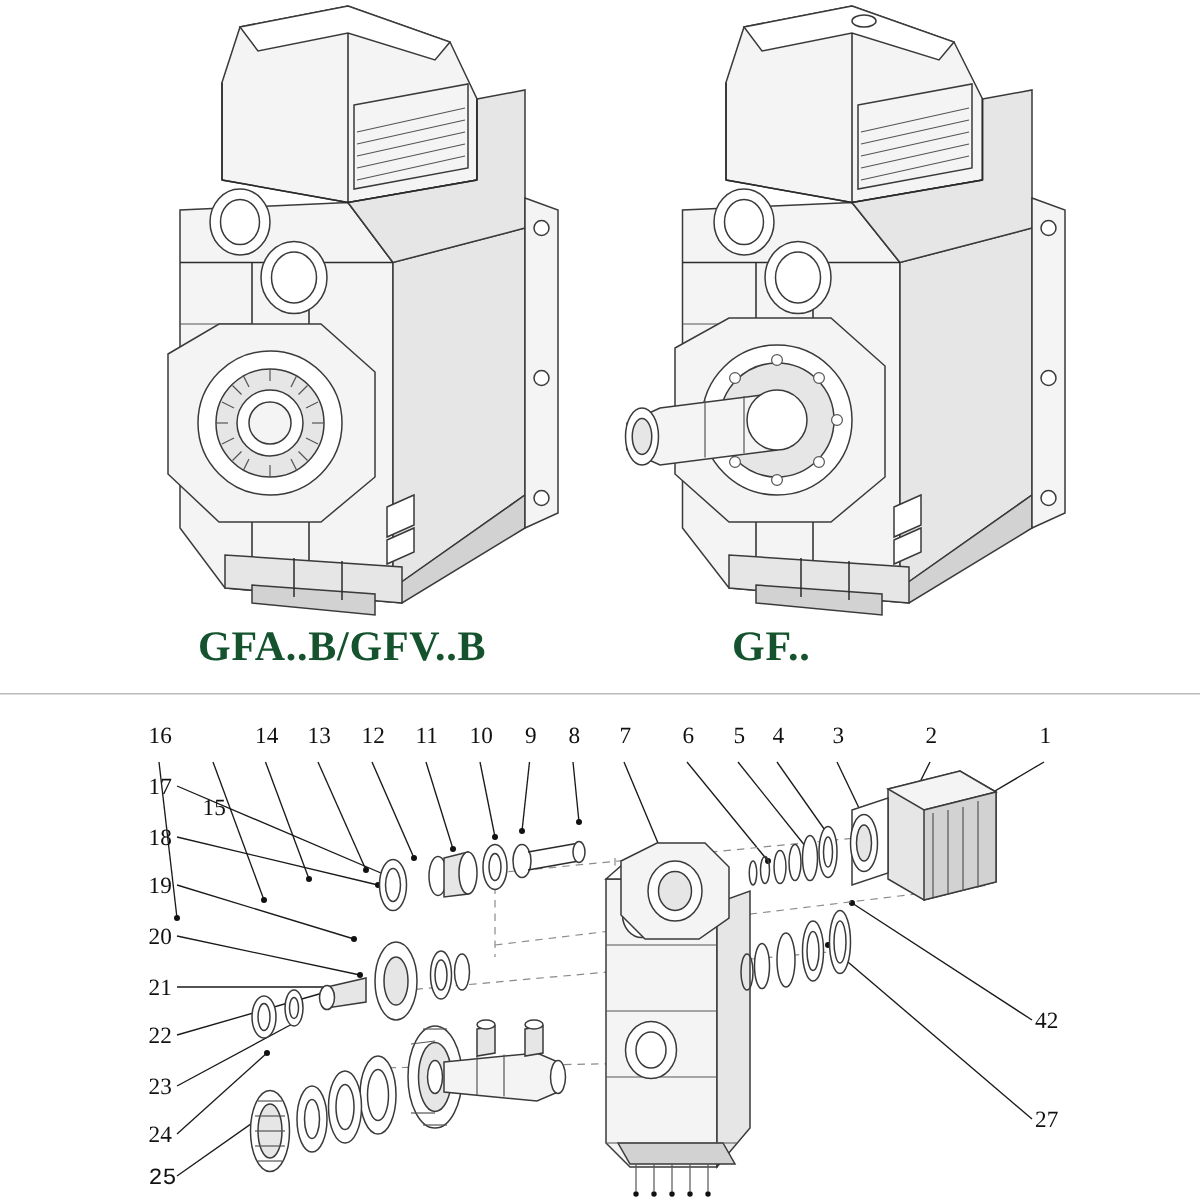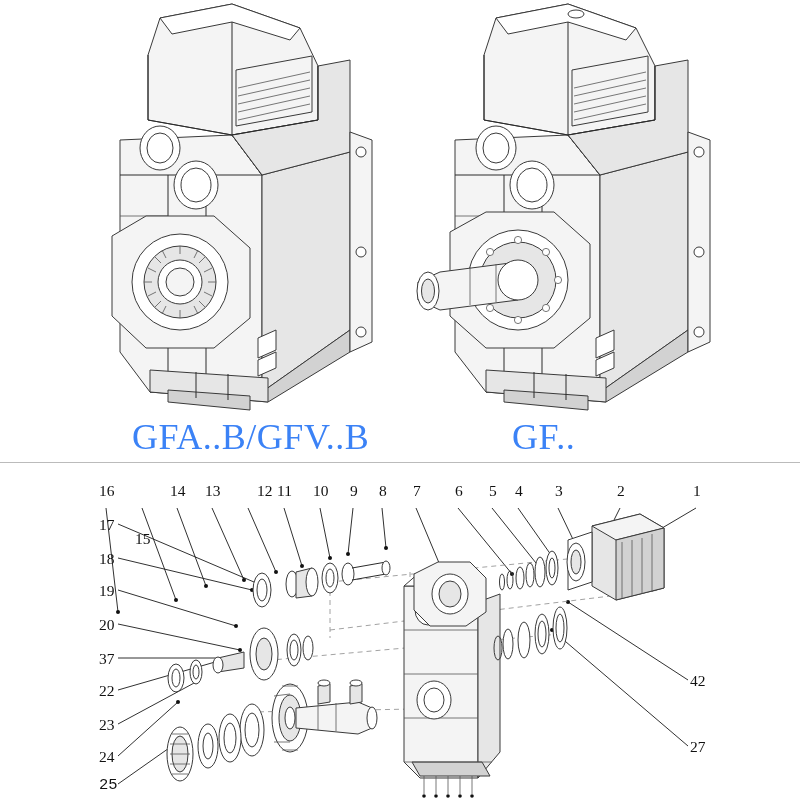--- a/index.html
+++ b/index.html
@@ -29,32 +29,32 @@
   .panel-bottom {
     position: absolute;
     left: 0;
     top: 462px;
     width: 716px;
     height: 338px;
   }
   .caption {
     position: absolute;
     font-family: "Liberation Serif", serif;
-    font-weight: normal;
-    font-size: 36px;
+    font-weight: bold;
+    font-size: 28px;
     letter-spacing: 0.5px;
-    color: #3b82f6;
+    color: #14532d;
     white-space: nowrap;
   }
   .caption-left {
     left: 132px;
     top: 416px;
   }
   .caption-right {
-    left: 512px;
+    left: 488px;
     top: 416px;
   }
   .callout {
     position: absolute;
     font-family: "Liberation Serif", serif;
     font-size: 15.5px;
     color: #111111;
     white-space: nowrap;
   }
   svg.layer {
@@ -445,38 +445,38 @@
 
       <g>
         <path class="ln-thin" d="M404 300 L492 300"></path>
       </g>
     </svg>
 
     <div class="callout" style="left:99px;  top:20px;">16</div>
     <div class="callout" style="left:135px; top:20px;margin-top:48px;">15</div>
     <div class="callout" style="left:170px; top:20px;">14</div>
     <div class="callout" style="left:205px; top:20px;">13</div>
-    <div class="callout" style="left:241px; top:20px;margin-left:16px;">12</div>
+    <div class="callout" style="left:241px; top:20px;">12</div>
     <div class="callout" style="left:277px; top:20px;">11</div>
     <div class="callout" style="left:313px; top:20px;">10</div>
     <div class="callout" style="left:350px; top:20px;">9</div>
     <div class="callout" style="left:379px; top:20px;">8</div>
     <div class="callout" style="left:413px; top:20px;">7</div>
     <div class="callout" style="left:455px; top:20px;">6</div>
     <div class="callout" style="left:489px; top:20px;">5</div>
     <div class="callout" style="left:515px; top:20px;">4</div>
     <div class="callout" style="left:555px; top:20px;">3</div>
     <div class="callout" style="left:617px; top:20px;">2</div>
     <div class="callout" style="left:693px; top:20px;">1</div>
 
     <div class="callout" style="left:99px; top:54px;">17</div>
     <div class="callout" style="left:99px; top:88px;">18</div>
     <div class="callout" style="left:99px; top:120px;">19</div>
     <div class="callout" style="left:99px; top:154px;">20</div>
-    <div class="callout" style="left:99px; top:188px;">37</div>
+    <div class="callout" style="left:99px; top:188px;">21</div>
     <div class="callout" style="left:99px; top:220px;">22</div>
     <div class="callout" style="left:99px; top:254px;">23</div>
     <div class="callout" style="left:99px; top:286px;">24</div>
     <div class="callout" style="left:99px; top:314px;font-family:Liberation Mono, monospace;">25</div>
 
     <div class="callout" style="left:690px; top:210px;">42</div>
     <div class="callout" style="left:690px; top:276px;">27</div>
   </div>
 
 </div>

